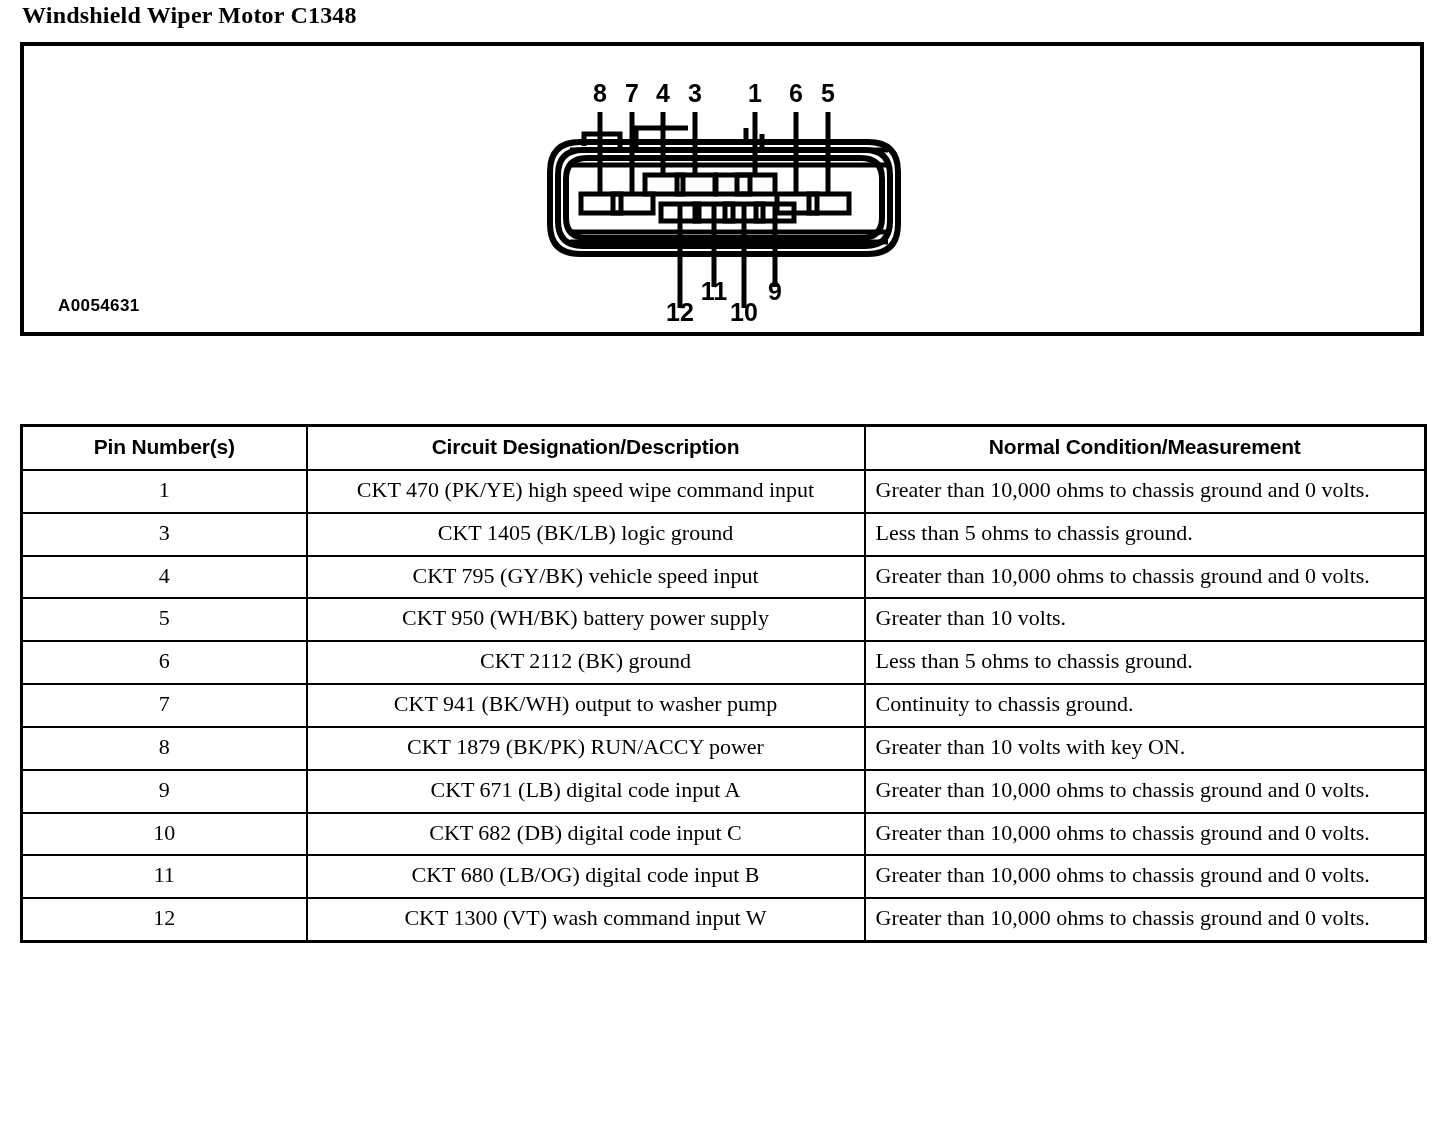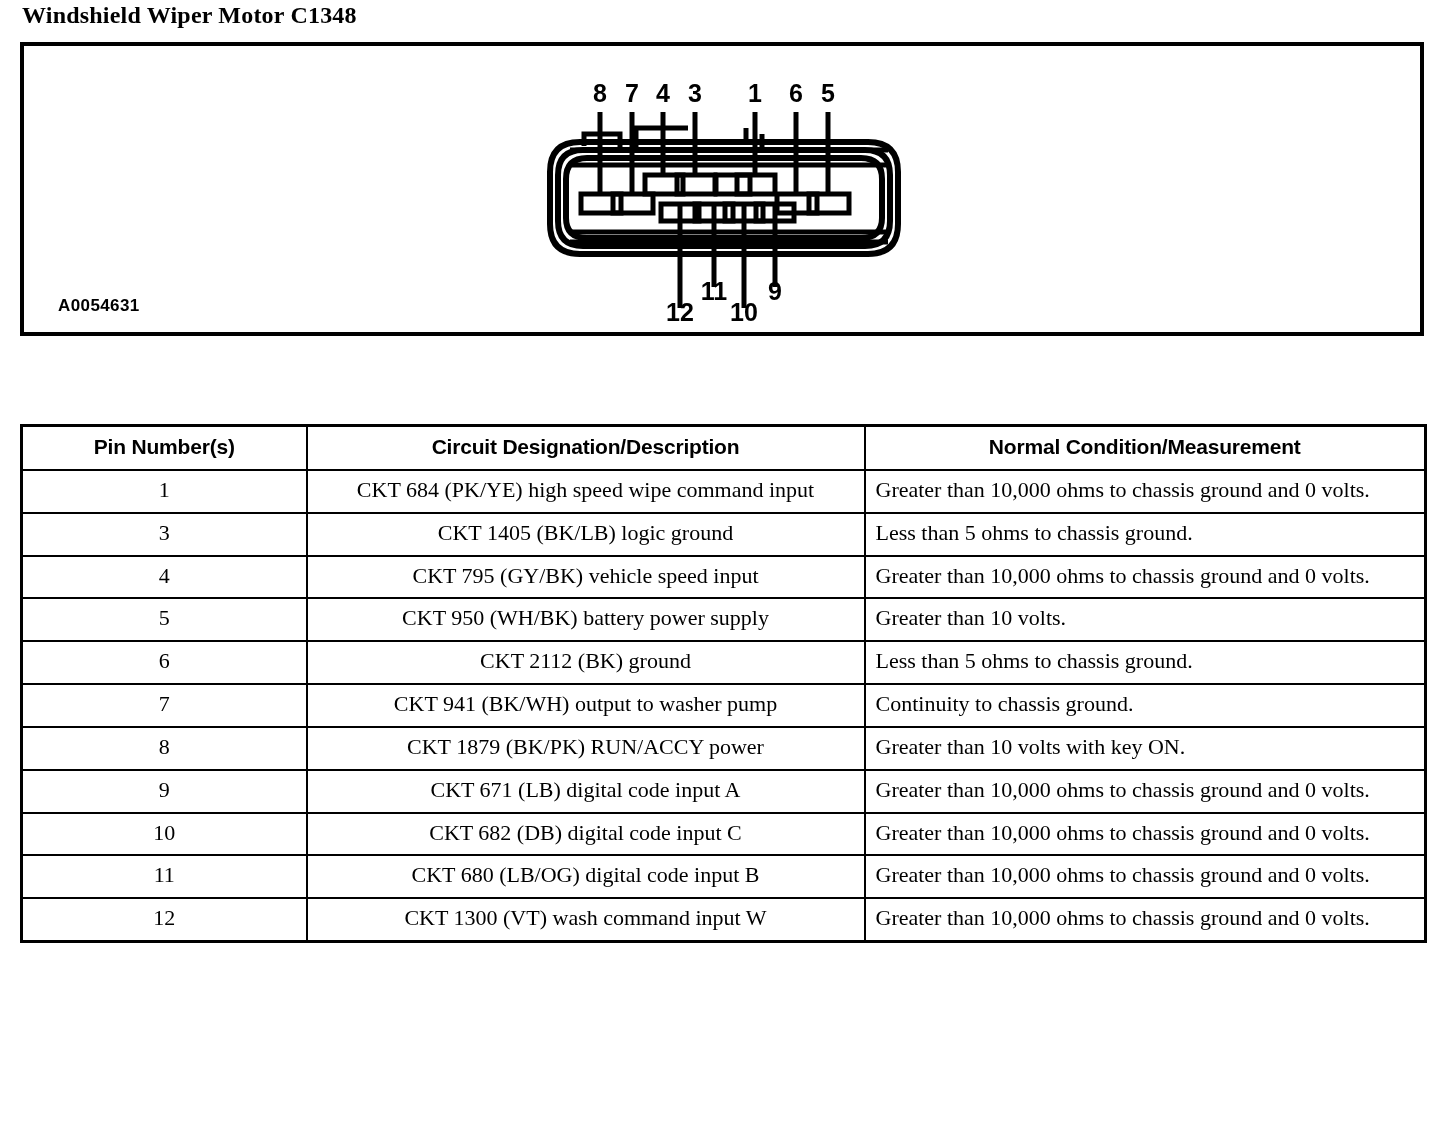--- a/index.html
+++ b/index.html
@@ -205,21 +205,21 @@
     <thead>
       <tr>
         <th>Pin Number(s)</th>
         <th>Circuit Designation/Description</th>
         <th>Normal Condition/Measurement</th>
       </tr>
     </thead>
     <tbody>
       <tr>
         <td class="pin-cell">1</td>
-        <td class="desc-cell">CKT 684 (PK/YE) high speed wipe command input</td>
+        <td class="desc-cell">CKT 470 (PK/YE) high speed wipe command input</td>
         <td class="meas-cell">Greater than 10,000 ohms to chassis ground and 0 volts.</td>
       </tr>
       <tr>
         <td class="pin-cell">3</td>
         <td class="desc-cell">CKT 1405 (BK/LB) logic ground</td>
         <td class="meas-cell">Less than 5 ohms to chassis ground.</td>
       </tr>
       <tr>
         <td class="pin-cell">4</td>
         <td class="desc-cell">CKT 795 (GY/BK) vehicle speed input</td>

